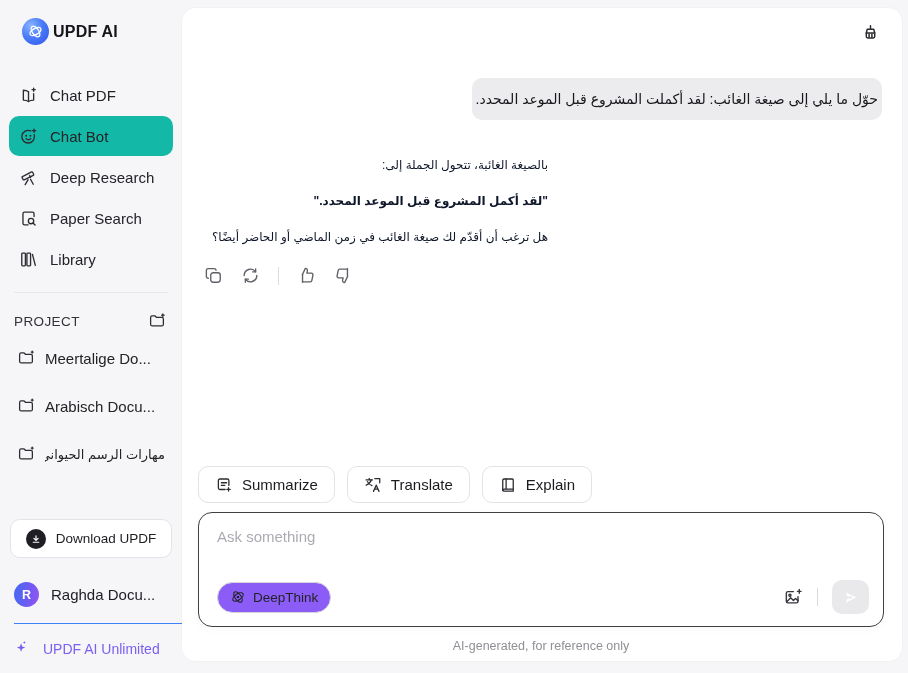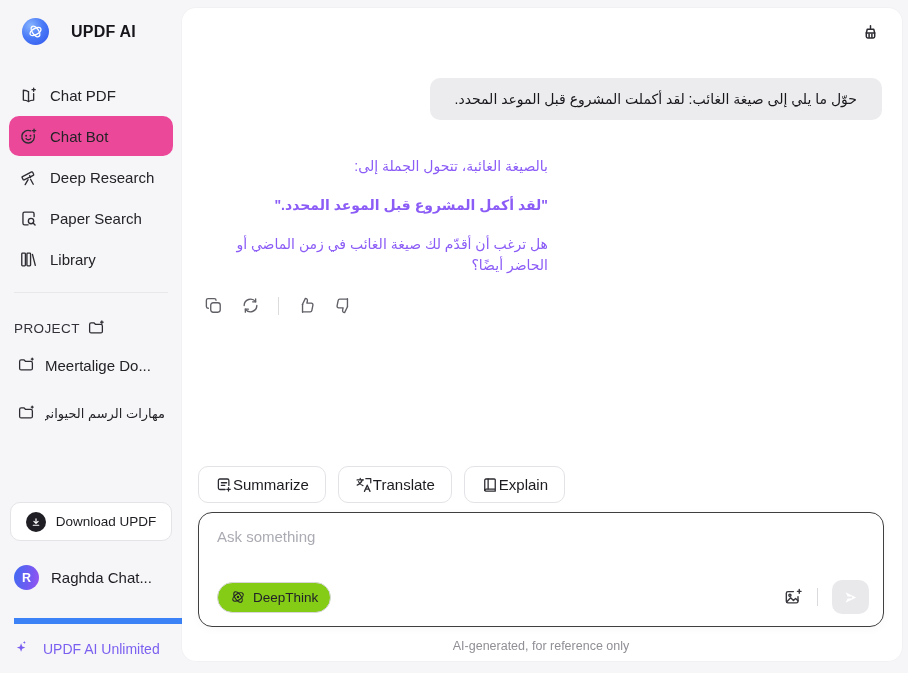--- a/index.html
+++ b/index.html
@@ -7,86 +7,86 @@
   body {
     font-family:"Liberation Sans","DejaVu Sans",sans-serif;
     background:#f6f6f8; color:#1b1b20; position:relative;
   }
   svg { display:block; }
   .ic { stroke:currentColor; fill:none; stroke-width:1.7; stroke-linecap:round; stroke-linejoin:round; }
 
   
   .sidebar { position:absolute; left:0; top:0; width:182px; height:673px;
     display:flex; flex-direction:column; padding:18px 0 14px; }
-  .logo-row { display:flex; align-items:center; gap:22px; padding:0 22px; margin-bottom:30px; }
+  .logo-row { display:flex; align-items:center; gap:4px; padding:0 22px; margin-bottom:30px; }
   .logo-badge { width:27px; height:27px; border-radius:50%;
     background:radial-gradient(circle at 32% 28%, #86b4ff 0%, #4b7bf7 45%, #2f55ee 100%);
     display:flex; align-items:center; justify-content:center; }
   .brand { font-size:16px; font-weight:800; letter-spacing:.2px; color:#15151a; }
   .nav { display:flex; flex-direction:column; gap:1px; padding:0 9px; }
   .nav-item { display:flex; align-items:center; gap:12px; height:40px; padding:0 10px;
     border-radius:10px; font-size:15px; color:#232328; cursor:pointer; }
-  .nav-item.active { background:#ec4899; }
+  .nav-item.active { background:#14b8a6; }
   .nav-item .nicon { color:#2c2c32; }
   .side-divider { height:1px; background:#e8e8eb; margin:13px 14px 0 14px; }
-  .project-head { display:flex; align-items:center; 
-    padding:0 16px 0 14px; margin:26px 0 8px;gap:7px; }
+  .project-head { display:flex; align-items:center; justify-content:space-between;
+    padding:0 16px 0 14px; margin:19px 0 8px;gap:7px; }
   .project-label { font-size:13.5px; color:#323238; letter-spacing:.4px; }
   .proj-list { display:flex; flex-direction:column; padding:0 9px; }
   .proj-item { display:flex; align-items:center; gap:10px; height:40px; padding:0 8px;
     margin-bottom:8px; border-radius:10px; font-size:15px; color:#232328; cursor:pointer; }
   .proj-item .plabel { white-space:nowrap; overflow:hidden; max-width:120px; }
   .proj-item.rtl { flex-direction:row-reverse; direction:rtl; font-size:13px; }
   .side-spacer { flex:1; }
   .download-btn { margin:12px 10px 24px; height:39px; background:#fff; border:1px solid #e4e4e8;
     border-radius:10px; display:flex; align-items:center; justify-content:center; gap:10px;
     font-size:13.5px; color:#1d1d22; cursor:pointer; }
   .dl-circle { width:20px; height:20px; border-radius:50%; background:#1e1e24;
     display:flex; align-items:center; justify-content:center; }
   .user-row { display:flex; align-items:center; gap:12px; padding:0 14px; margin-bottom:16px; cursor:pointer; }
   .avatar { width:25px; height:25px; border-radius:50%; color:#fff; font-size:12.5px; font-weight:700;
     background:linear-gradient(100deg,#3f6bf2 0%, #7a58f2 70%, #9a55f0 100%);
     display:flex; align-items:center; justify-content:center; }
   .user-name { font-size:15px; color:#1d1d23; white-space:nowrap; overflow:hidden; max-width:120px; }
-  .unlimited-row { display:flex; align-items:center; gap:12px; border-top:6px solid #3b82f6;
-    margin:12px 0 0 14px; padding:16px 0 2px; cursor:pointer; }
+  .unlimited-row { display:flex; align-items:center; gap:12px; border-top:1px solid #3b82f6;
+    margin:0 0 0 14px; padding:16px 0 2px; cursor:pointer; }
   .unlimited-label { font-size:14px; color:#7b5ff0; }
 
   
   .main { position:absolute; left:182px; top:8px; width:720px; height:653px;
     background:#fff; border-radius:14px; display:flex; flex-direction:column;
     box-shadow:0 0 0 1px rgba(0,0,0,0.02); }
   .clean-btn { position:absolute; top:15px; right:21px; color:#2a2a30; cursor:pointer;
     background:none; border:none; }
   .messages { flex:1; padding:70px 20px 0 14px; display:flex; flex-direction:column; }
   .user-msg-row { display:flex; justify-content:flex-end; }
-  .user-bubble { background:#ececee; border-radius:10px; padding:11px 25px; max-width:480px;
+  .user-bubble { background:#ececee; border-radius:10px; padding:11px 4px; max-width:480px;
     font-size:14px; color:#17171c; direction:rtl; text-align:right; line-height:1.45; }
-  .ai-msg { margin:36px 0 0 0; width:352px; direction:rtl; font-size:14px; color:#8b5cf6; line-height:1.5; }
+  .ai-msg { margin:36px 0 0 0; width:352px; direction:rtl; font-size:12px; color:#0f172a; line-height:1.5; }
   .ai-msg p { margin:0 0 18px; }
   .ai-msg p.bold { font-weight:700; }
   .msg-actions { display:flex; align-items:center; gap:18px; margin:2px 0 0 8px; color:#5f5f66; }
   .msg-actions .abtn { background:none; border:none; color:#5f5f66; cursor:pointer; padding:0; }
   .vdiv { width:1px; height:18px; background:#dcdcdf; }
 
   .bottom { padding:0 18px 6px 16px; }
   .quick-row { display:flex; gap:12px; margin-bottom:9px; }
-  .quick-btn { display:flex; align-items:center; height:37px; padding:0 16px;
+  .quick-btn { display:flex; align-items:center; gap:9px; height:37px; padding:0 16px;
     background:#fff; border:1px solid #e3e3e7; border-radius:10px; font-size:15px; color:#1b1b20;
     cursor:pointer; }
   .quick-btn .qicon { color:#2b2b31; }
 
   .composer { border:1px solid #404040; border-radius:14px; background:#fff;
     box-shadow:0 2px 10px rgba(0,0,0,0.03); padding:15px 14px 12px 18px; }
   .composer textarea { width:100%; height:40px; border:none; outline:none; resize:none;
     font-family:inherit; font-size:15px; color:#1b1b20; background:transparent; }
   .composer textarea::placeholder { color:#abacb3; }
   .composer-row { display:flex; align-items:center; margin-top:8px; }
   .deepthink-btn { display:flex; align-items:center; gap:7px; height:31px; padding:0 12px;
-    border:1px solid #d6d6db; border-radius:16px; background:#84cc16; font-size:13.5px; color:#222228;
+    border:1px solid #d6d6db; border-radius:16px; background:#8b5cf6; font-size:13.5px; color:#222228;
     cursor:pointer; }
   .composer-right { margin-left:auto; display:flex; align-items:center; }
   .img-btn { background:none; border:none; color:#37373d; cursor:pointer; padding:0; }
   .cdiv { width:1px; height:18px; background:#d9d9de; margin:0 14px; }
   .send-btn { width:37px; height:34px; border:none; border-radius:10px; background:#e9e9ec;
     display:flex; align-items:center; justify-content:center; cursor:pointer; }
   .footer-note { text-align:center; font-size:12.5px; color:#8f8f96; padding:12px 0 2px; }
 </style>
 </head>
 <body>
@@ -171,20 +171,29 @@
   <div class="proj-list">
     <div class="proj-item">
       <span style="color:#2c2c32">
         <svg width="18" height="18" viewBox="0 0 24 24" class="ic">
           <path d="M3.5 7.3c0-1.1.9-2 2-2h4l2 2h7a2 2 0 0 1 2 2v7.2a2 2 0 0 1-2 2h-13a2 2 0 0 1-2-2V7.3Z"></path>
           <path d="M20.3 2.8v2.6M19 4.1h2.6"></path>
         </svg>
       </span>
       <span class="plabel">Meertalige Do...</span>
     </div>
+    <div class="proj-item">
+      <span style="color:#2c2c32">
+        <svg width="18" height="18" viewBox="0 0 24 24" class="ic">
+          <path d="M3.5 7.3c0-1.1.9-2 2-2h4l2 2h7a2 2 0 0 1 2 2v7.2a2 2 0 0 1-2 2h-13a2 2 0 0 1-2-2V7.3Z"></path>
+          <path d="M20.3 2.8v2.6M19 4.1h2.6"></path>
+        </svg>
+      </span>
+      <span class="plabel">Arabisch Docu...</span>
+    </div>
     <div class="proj-item rtl">
       <span style="color:#2c2c32">
         <svg width="18" height="18" viewBox="0 0 24 24" class="ic">
           <path d="M3.5 7.3c0-1.1.9-2 2-2h4l2 2h7a2 2 0 0 1 2 2v7.2a2 2 0 0 1-2 2h-13a2 2 0 0 1-2-2V7.3Z"></path>
           <path d="M20.3 2.8v2.6M19 4.1h2.6"></path>
         </svg>
       </span>
       <span class="plabel">مهارات الرسم الحيواني</span>
     </div>
   </div>
@@ -195,21 +204,21 @@
     <span class="dl-circle">
       <svg width="12" height="12" viewBox="0 0 24 24" class="ic" style="color:#fff;stroke-width:2.4">
         <path d="M12 5.5v9M7.8 10.7l4.2 4.2 4.2-4.2M6.5 18.5h11"></path>
       </svg>
     </span>
     <span>Download UPDF</span>
   </button>
 
   <div class="user-row">
     <span class="avatar">R</span>
-    <span class="user-name">Raghda Chat...</span>
+    <span class="user-name">Raghda Docu...</span>
   </div>
 
   <div class="unlimited-row">
     <span style="color:#7b5ff0">
       <svg width="17" height="17" viewBox="0 0 24 24">
         <path fill="currentColor" d="M10 4.5 11.6 9l4.4 1.6-4.4 1.6L10 16.7 8.4 12.2 4 10.6 8.4 9 10 4.5Z"></path>
         <path fill="currentColor" d="M16.8 3.2l.8 2 2 .8-2 .8-.8 2-.8-2-2-.8 2-.8.8-2Z" transform="translate(2 -1) scale(0.75)"></path>
       </svg>
     </span>
     <span class="unlimited-label">UPDF AI Unlimited</span>

